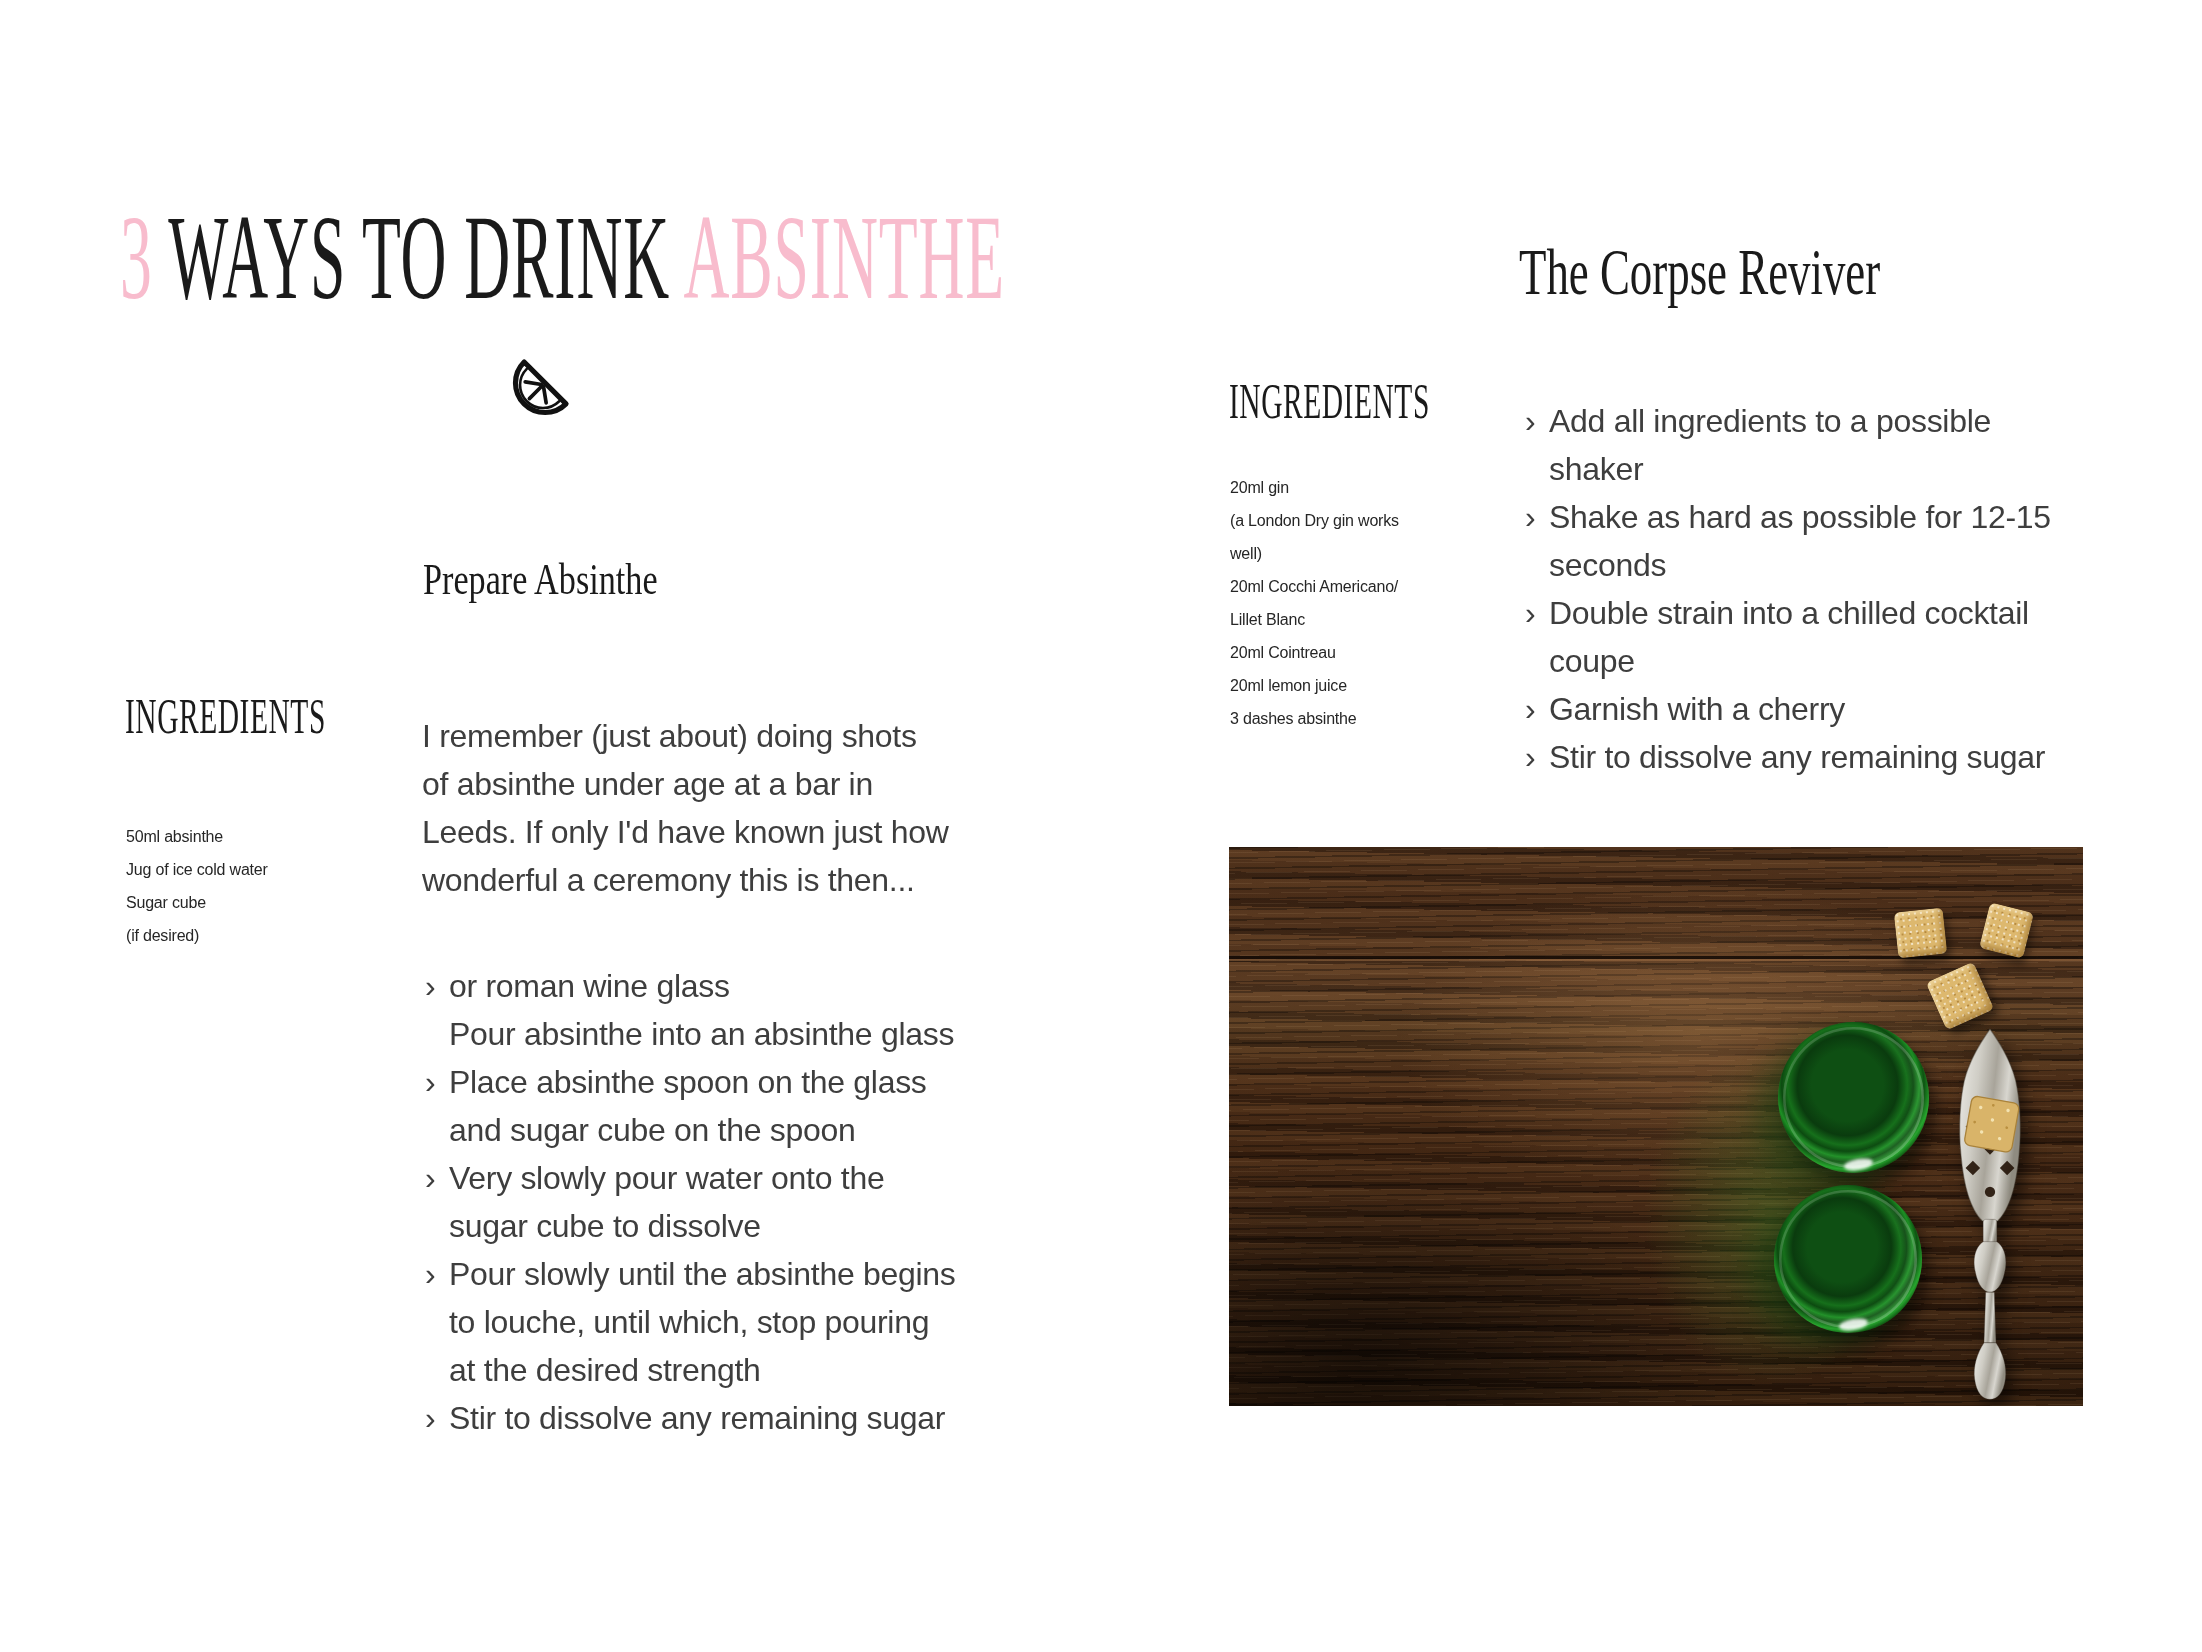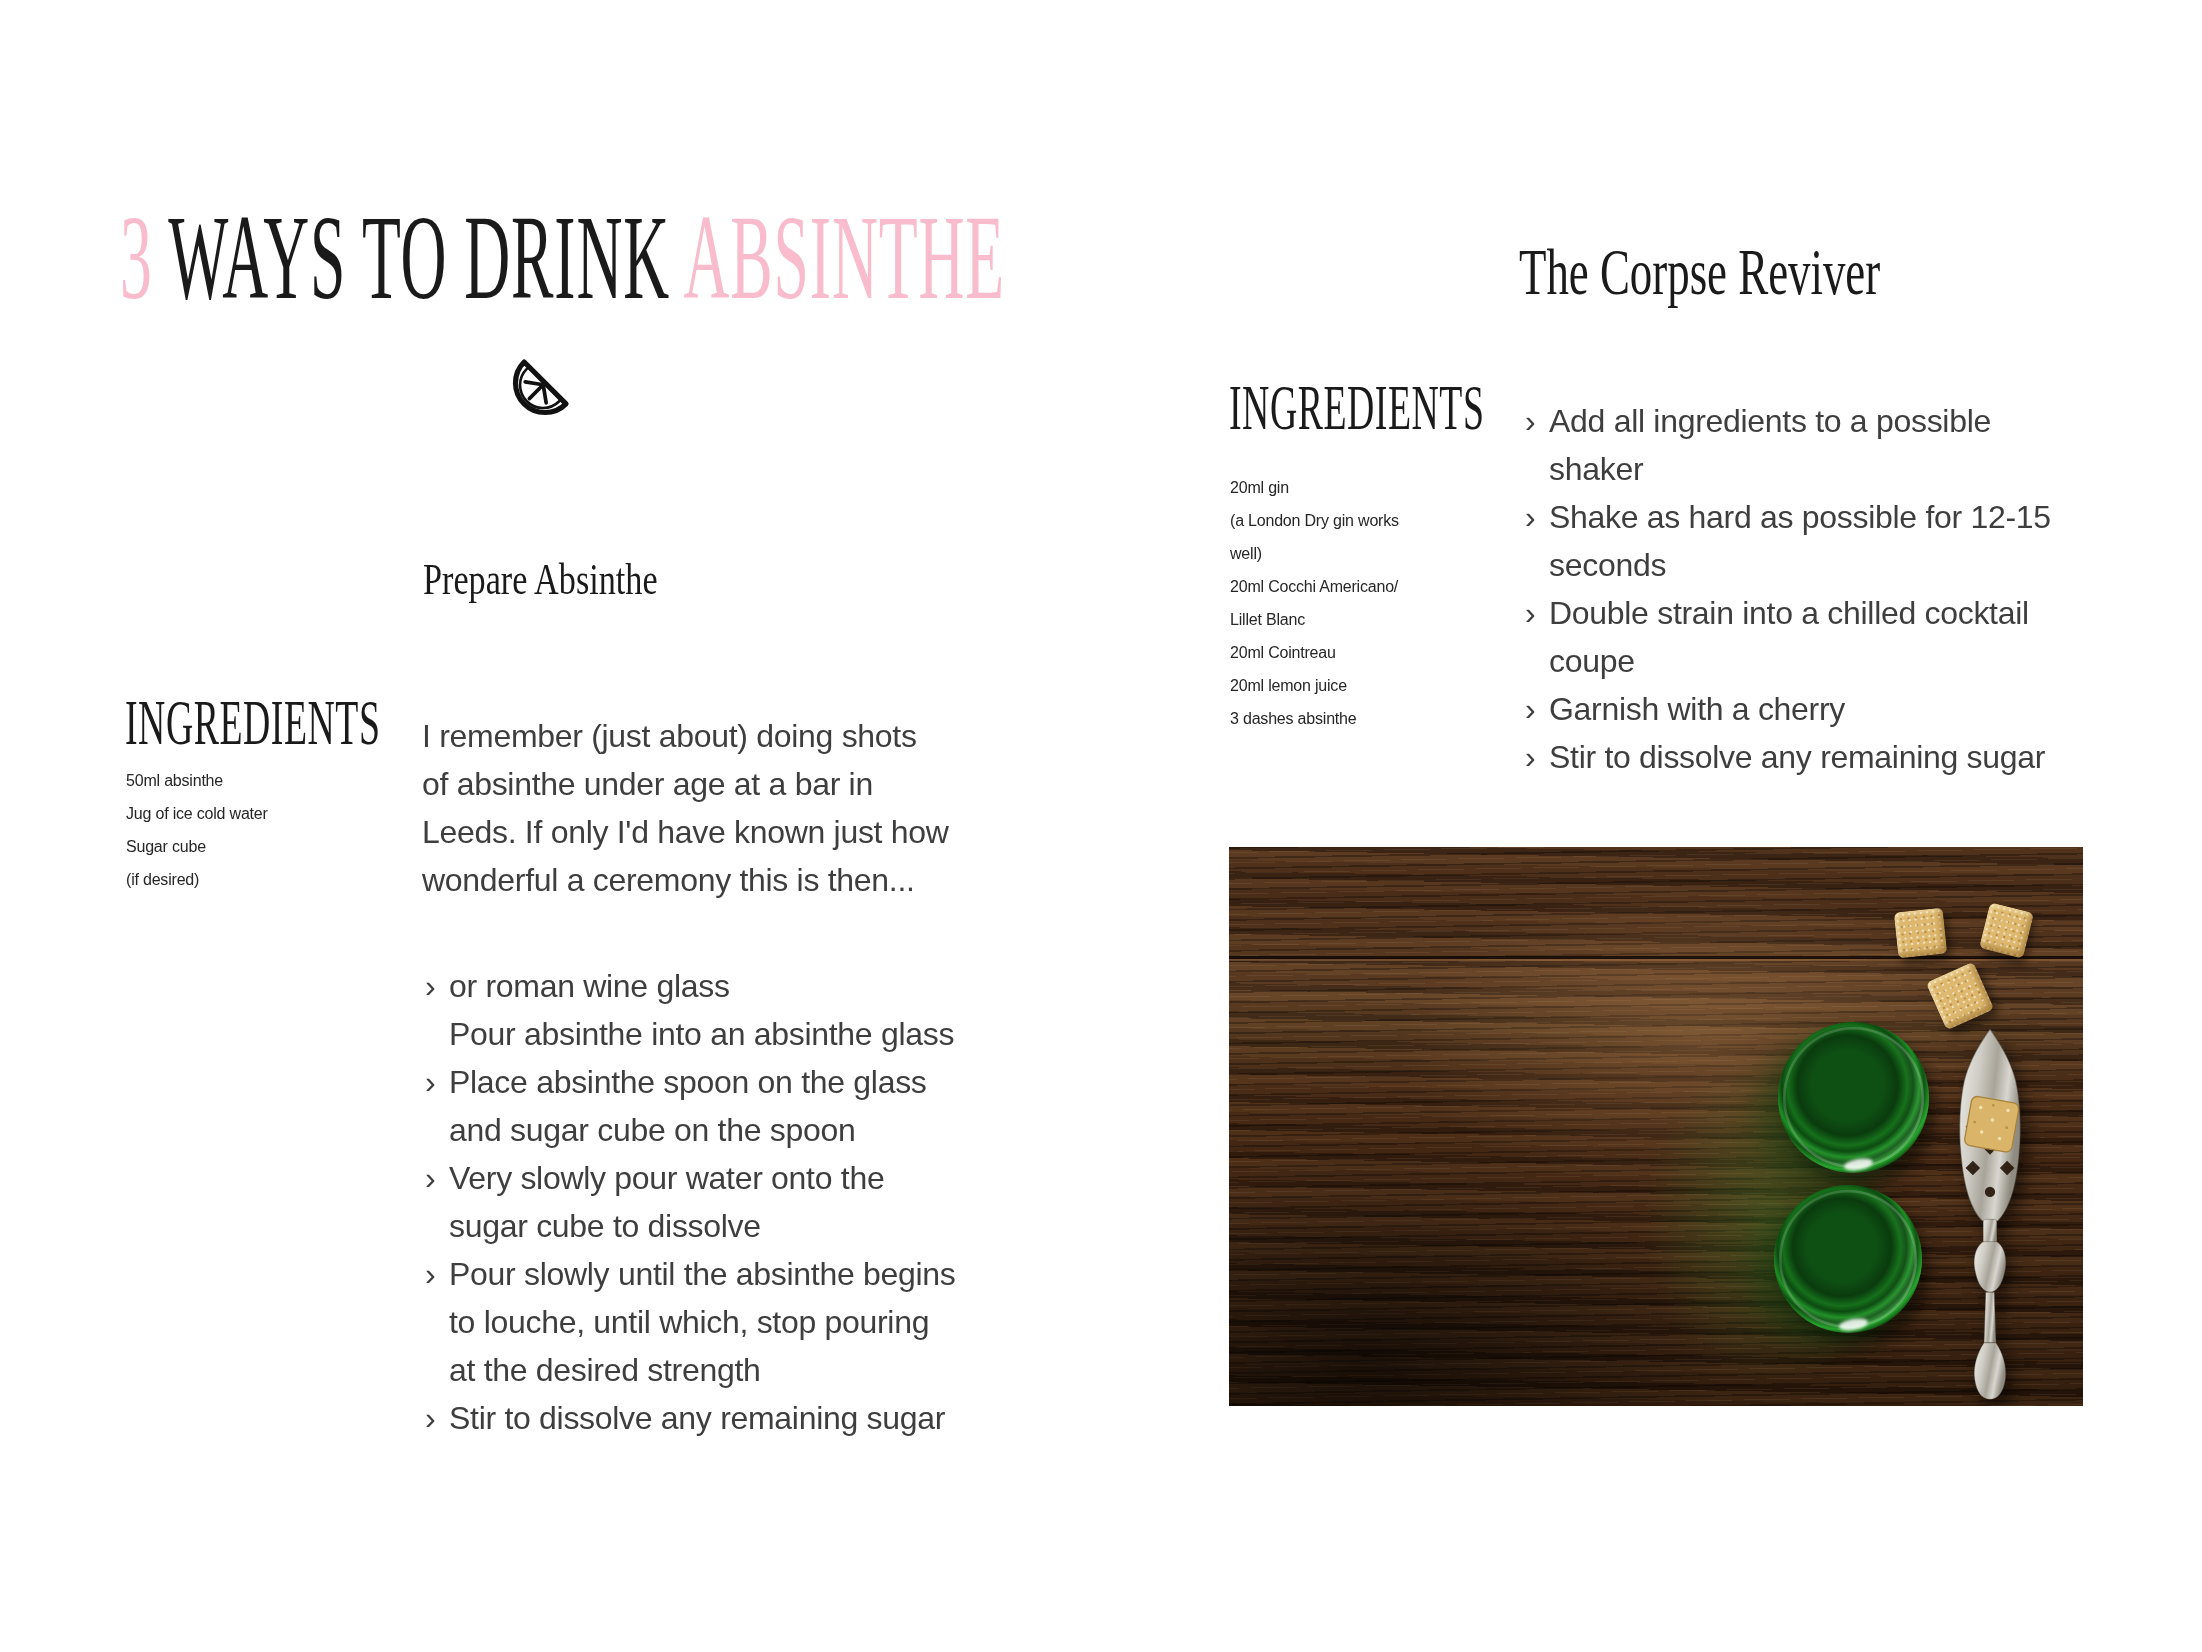--- a/index.html
+++ b/index.html
@@ -10,29 +10,29 @@
   .display{position:absolute;font-family:"Liberation Serif",serif;font-weight:400;
            color:#1a1a1a;white-space:nowrap;line-height:1;}
   .squeeze{display:inline-block;transform-origin:0 0;}
   .title{top:198px;left:120px;font-size:120px;letter-spacing:1.7px;}
   .title .squeeze{transform:scaleX(.53);}
   .pink{color:#f8bccd;}
   .h-prepare{top:557px;left:423px;font-size:45px;}
   .h-prepare .squeeze{transform:scaleX(.76);}
   .h-corpse{top:240px;left:1519px;font-size:65px;}
   .h-corpse .squeeze{transform:scaleX(.69);}
-  .h-ing{font-size:64px;letter-spacing:0.9px;}
+  .h-ing{font-size:50px;letter-spacing:0.9px;}
   .h-ing .squeeze{transform:scaleX(.59);}
   .h-ing.posL{top:691px;left:125px;}
   .h-ing.posR{top:376px;left:1229px;}
 
   
   .body-text{position:absolute;color:#3e3e3e;letter-spacing:-0.3px;}
   .ing-list{font-size:16px;line-height:33px;color:#262626;letter-spacing:-0.2px;}
-  .ing-list.posL{top:764px;left:126px;}
+  .ing-list.posL{top:820px;left:126px;}
   .ing-list.posR{top:471px;left:1230px;}
   .intro{font-size:32px;line-height:48px;top:712px;left:422px;}
   .steps{font-size:32px;line-height:48px;}
   .steps.posL{top:962px;left:425px;}
   .steps.posR{top:397px;left:1525px;}
   .bullet{display:flex;}
   .b-marker{flex:0 0 24px;width:24px;color:#3e3e3e;}
   .line{white-space:nowrap;}
 
   

